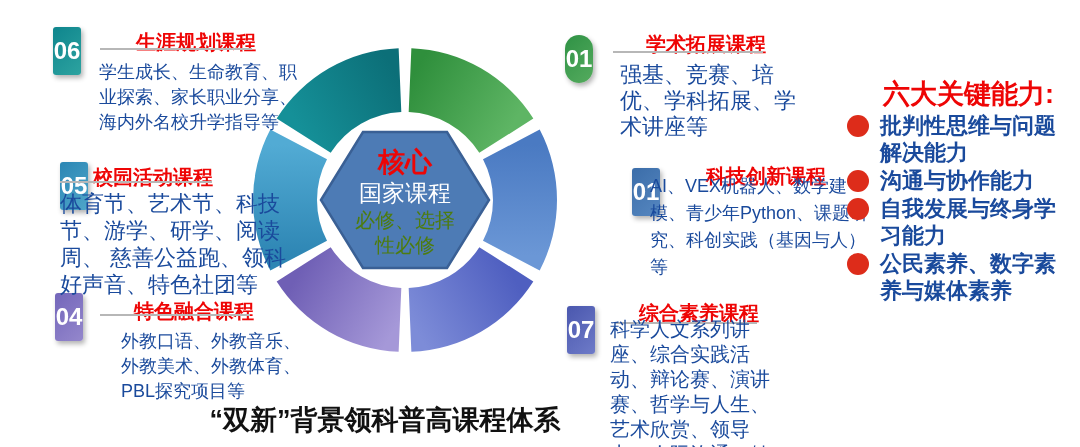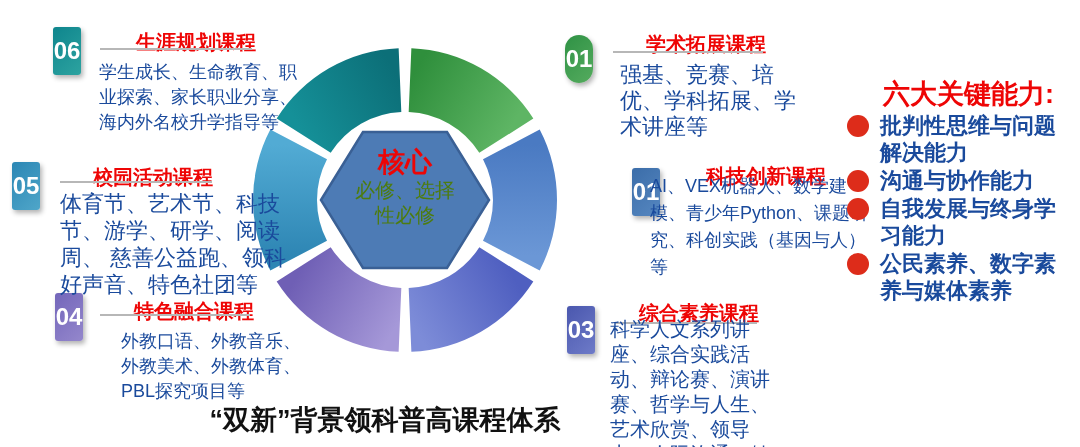--- a/index.html
+++ b/index.html
@@ -127,53 +127,54 @@
       <path d="M304.7029440431446,99.579002661781 A152,152 0 0 1 304.70294404314467,240.42099733821897 L247.9859149723469,210.7700510905478 A88,88 0 0 0 247.9859149723469,129.22994890945216 Z" fill="url(#segGrad1)"></path>
       <path d="M298.3378446763063,251.44567283680746 A152,152 0 0 1 176.36509936683836,321.86667017502646 L173.68505752816958,257.92280904869955 A88,88 0 0 0 244.30085744417732,217.15275795815168 Z" fill="url(#segGrad2)"></path>
       <path d="M163.6349006331616,321.86667017502646 A152,152 0 0 1 41.66215532369375,251.44567283680755 L95.69914255582269,217.15275795815174 A88,88 0 0 0 166.3149424718304,257.92280904869955 Z" fill="url(#segGrad3)"></path>
       <path d="M35.29705595685539,240.42099733821902 A152,152 0 0 1 35.29705595685536,99.579002661781 L92.01408502765311,129.22994890945216 A88,88 0 0 0 92.01408502765312,210.77005109054787 Z" fill="url(#segGrad4)"></path>
       <path d="M41.66215532369364,88.55432716319261 A152,152 0 0 1 163.63490063316175,18.133329824973515 L166.31494247183048,82.07719095130047 A88,88 0 0 0 95.69914255582263,122.84724204184835 Z" fill="url(#segGrad5)"></path>
       <polygon points="86,170 128,102 212,102 254,170 212,238 128,238" fill="#4d7bb5" stroke="#3a6095" stroke-width="2.5"></polygon>
     </svg>
 
   <div class="hex-label">
     <div class="core">核心</div>
+    <div class="nl1">国家课程</div>
     <div class="nl2">必修、选择</div>
     <div class="nl3">性必修</div>
   </div>
 
   <section class="course sec-01">
     <div class="badge" style="background: linear-gradient(135deg, rgb(47, 146, 69), rgb(85, 171, 94));">01</div>
     <h3 class="course-title">学术拓展课程</h3>
     <div class="rule"></div>
     <p class="course-body">强基、竞赛、培优、学科拓展、学术讲座等</p>
   </section>
 
   <section class="course sec-02">
     <div class="badge" style="background: linear-gradient(135deg, rgb(59, 109, 169), rgb(86, 135, 192));">01</div>
     <h3 class="course-title">科技创新课程</h3>
     <p class="course-body">AI、VEX机器人、数学建模、青少年Python、课题研究、科创实践（基因与人）等</p>
   </section>
 
   <section class="course sec-03">
-    <div class="badge" style="background: linear-gradient(135deg, rgb(74, 87, 174), rgb(110, 123, 200));">03</div>
+    <div class="badge" style="background: linear-gradient(135deg, rgb(74, 87, 174), rgb(110, 123, 200));">07</div>
     <h3 class="course-title">综合素养课程</h3>
     <div class="rule"></div>
     <p class="course-body">科学人文系列讲座、综合实践活动、辩论赛、演讲赛、哲学与人生、艺术欣赏、领导力、人际沟通、健康与心理等</p>
   </section>
 
   <section class="course sec-04">
     <div class="badge" style="background: linear-gradient(135deg, rgb(115, 102, 186), rgb(148, 135, 204));">04</div>
     <h3 class="course-title">特色融合课程</h3>
     <div class="rule"></div>
     <p class="course-body">外教口语、外教音乐、外教美术、外教体育、PBL探究项目等</p>
   </section>
 
   <section class="course sec-05">
-    <div class="badge" style="background: linear-gradient(135deg, rgb(43, 134, 180), rgb(79, 166, 201));">05</div>
+    <div class="badge" style="background: linear-gradient(135deg, rgb(43, 134, 180), rgb(79, 166, 201)); margin-left: 48px;">05</div>
     <h3 class="course-title">校园活动课程</h3>
     <div class="rule"></div>
     <p class="course-body">体育节、艺术节、科技节、游学、研学、阅读周、 慈善公益跑、领科好声音、特色社团等</p>
   </section>
 
   <section class="course sec-06">
     <div class="badge" style="background: linear-gradient(135deg, rgb(14, 133, 141), rgb(45, 163, 160));">06</div>
     <h3 class="course-title">生涯规划课程</h3>
     <div class="rule"></div>
     <p class="course-body">学生成长、生命教育、职业探索、家长职业分享、海内外名校升学指导等</p>

